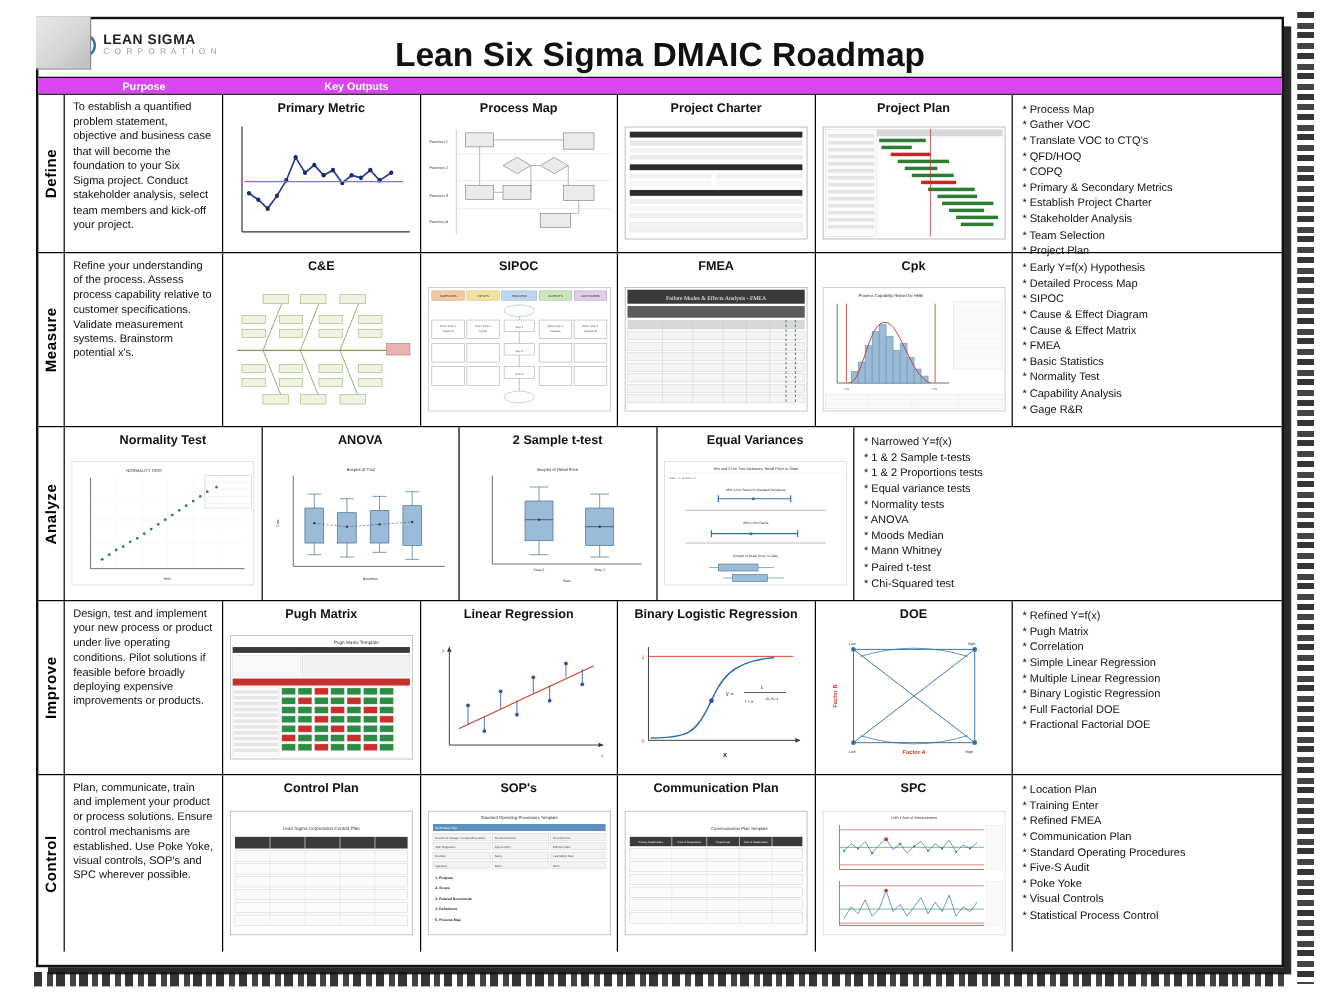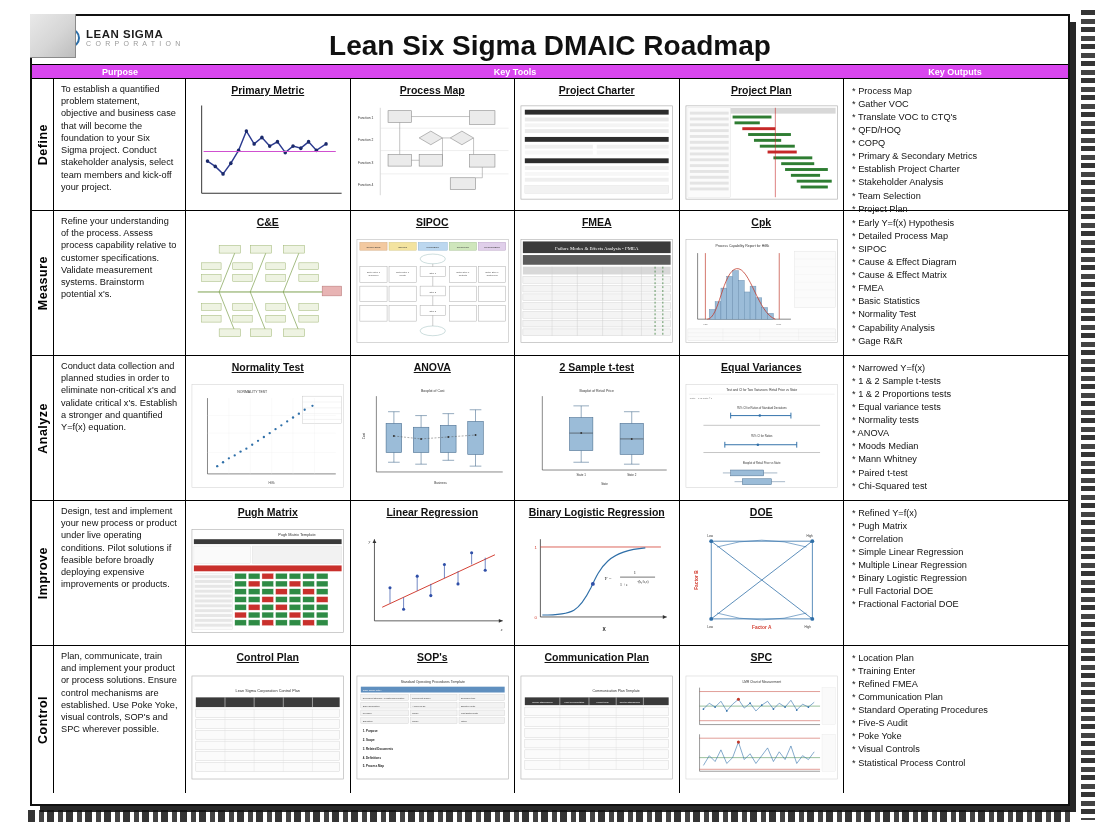--- a/index.html
+++ b/index.html
@@ -135,21 +135,20 @@
     color: #111;
   }
   .tool {
     width: 164.5px;
     padding: 5px 4px 4px;
     display: flex; flex-direction: column; align-items: center;
   }
   .tool-title {
     font-size: 10.5px;
     font-weight: bold;
-    text-decoration: underline;
     margin-bottom: 3px;
     text-align: right;
     color: #111;
   }
   .tool-art {
     flex: 1;
     width: 100%;
     position: relative;
     overflow: hidden;
   }
@@ -189,21 +188,20 @@
           <div class="logo-t1">LEAN SIGMA</div>
           <div class="logo-t2">C O R P O R A T I O N</div>
         </div>
       </div>
       <div class="title">Lean Six Sigma DMAIC Roadmap</div>
     </div>
 
     <div class="band">
       <div class="col-phase"></div>
       <div class="col-purpose">Purpose</div>
-      <div class="col-tools">Key Tools</div>
       <div class="col-outputs">Key Outputs</div>
     </div>
 
     <div class="grid">
 
       <div class="row r1">
         <div class="cell phase">
             <span>Define</span>
           </div>
         <div class="cell purpose">To establish a quantified problem statement, objective and business case that will become the foundation to your Six Sigma project. Conduct stakeholder analysis, select team members and kick-off your project.</div>
@@ -551,21 +549,20 @@
           <div>* Normality Test</div>
           <div>* Capability Analysis</div>
           <div>* Gage R&amp;R</div>
         </div>
       </div>
 
       <div class="row r3">
         <div class="cell phase">
             <span>Analyze</span>
           </div>
-        <div class="cell purpose">Conduct data collection and planned studies in order to eliminate non-critical x's and validate critical x's. Establish a stronger and quantified Y=f(x) equation.</div>
 
         <div class="cell tool">
           <div class="tool-title">Normality Test</div>
           <div class="tool-art">
             <svg viewBox="0 0 160 110">
               <rect x="2" y="2" width="156" height="106" fill="#fff" stroke="#ccc" stroke-width=".5"></rect>
               <text x="64" y="11" font-size="3.6" fill="#333" font-family="Liberation Sans" text-anchor="middle">NORMALITY TEST</text>
               <rect x="116" y="14" width="40" height="28" fill="#fff" stroke="#bbb" stroke-width=".4"></rect>
               <g stroke="#ddd" stroke-width=".3">
                 <line x1="116" y1="20" x2="156" y2="20"></line>

